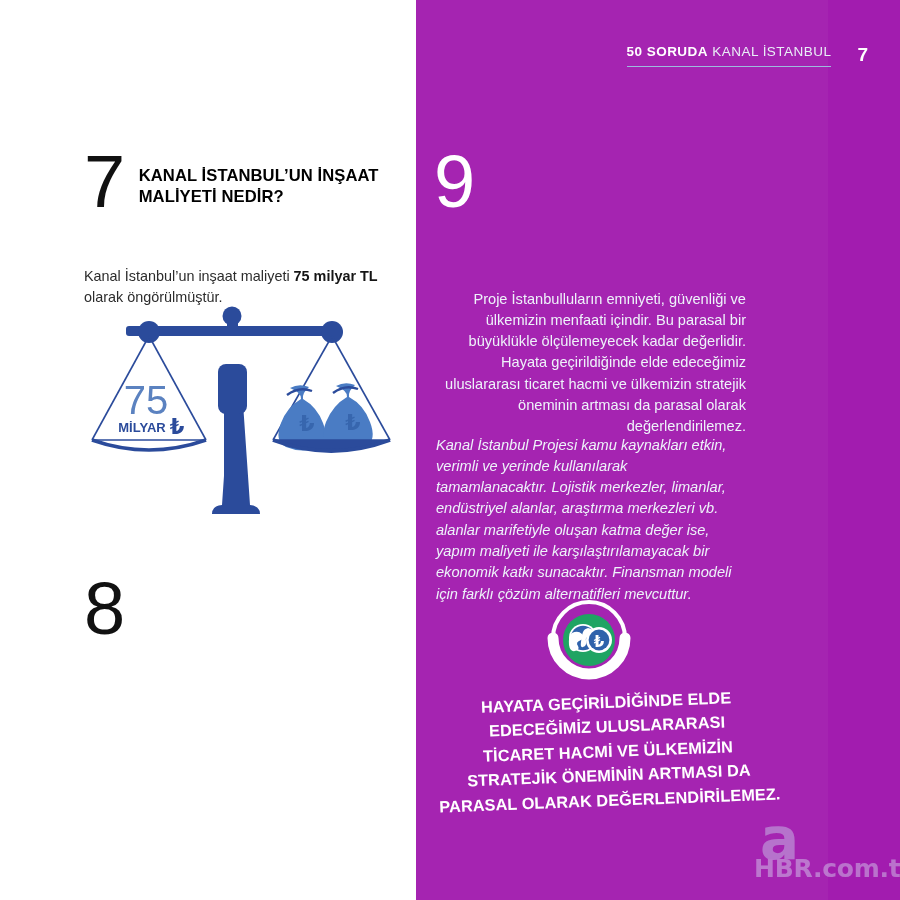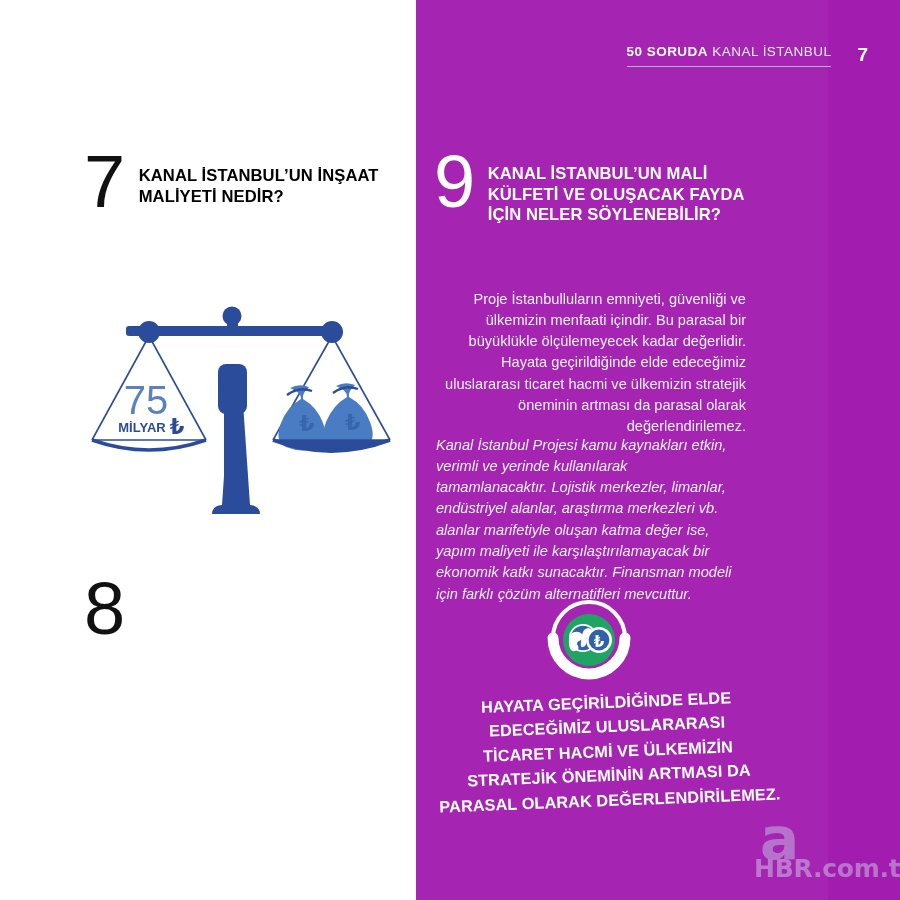--- a/index.html
+++ b/index.html
@@ -118,20 +118,21 @@
 
 <div class="page">
 
   <div class="left-col">
 
     <div class="qblock" id="q7">
       <div class="qnum dark">7</div>
       <div class="qtitle dark">KANAL İSTANBUL’UN İNŞAAT MALİYETİ NEDİR?</div>
     </div>
 
+    <p class="body-text" id="q7-text"><span>Kanal İstanbul’un inşaat maliyeti </span><b>75 milyar TL</b><span> olarak öngörülmüştür.</span></p>
 
     <div id="scale-wrap">
       <svg viewBox="0 0 320 250" width="320" height="250">
 
         <path d="M128 214 q0 -8 10 -9 l7 -102 h14 l7 102 q10 1 10 9 z" fill="#2b4b9b"></path>
 
         <rect x="140" y="68" width="17" height="116" fill="#2b4b9b"></rect>
 
         <rect x="134" y="64" width="29" height="50" rx="8" fill="#2b4b9b"></rect>
 
@@ -180,21 +181,20 @@
   <div class="right-col">
     <div class="wash"></div>
 
     <div class="header">
       <div class="header-title"><b>50 SORUDA</b><span> KANAL İSTANBUL</span></div>
       <div class="header-pageno">7</div>
     </div>
 
     <div class="qblock" id="q9">
       <div class="qnum light">9</div>
-      <div class="qtitle light">KANAL İSTANBUL’UN MALİ KÜLFETİ VE OLUŞACAK FAYDA İÇİN NELER SÖYLENEBİLİR?</div>
     </div>
 
     <p class="body-text light" id="q9-p1">Proje İstanbulluların emniyeti, güvenliği ve ülkemizin menfaati içindir. Bu parasal bir büyüklükle ölçülemeyecek kadar değerlidir. Hayata geçirildiğinde elde edeceğimiz uluslararası ticaret hacmi ve ülkemizin stratejik öneminin artması da parasal olarak değerlendirilemez.</p>
     <p class="body-text light" id="q9-p2">Kanal İstanbul Projesi kamu kaynakları etkin, verimli ve yerinde kullanılarak tamamlanacaktır. Lojistik merkezler, limanlar, endüstriyel alanlar, araştırma merkezleri vb. alanlar marifetiyle oluşan katma değer ise, yapım maliyeti ile karşılaştırılamayacak bir ekonomik katkı sunacaktır. Finansman modeli için farklı çözüm alternatifleri mevcuttur.</p>
 
     <div id="benefit-icon">
       <svg viewBox="0 0 90 90" width="90" height="90">
 
         <path d="M9 40 a36 36 0 1 1 72 0" stroke="#ffffff" stroke-width="4" fill="none" stroke-linecap="round"></path>
         <path d="M9 40 a36 36 0 0 0 72 0" stroke="#ffffff" stroke-width="11" fill="none" stroke-linecap="round"></path>

